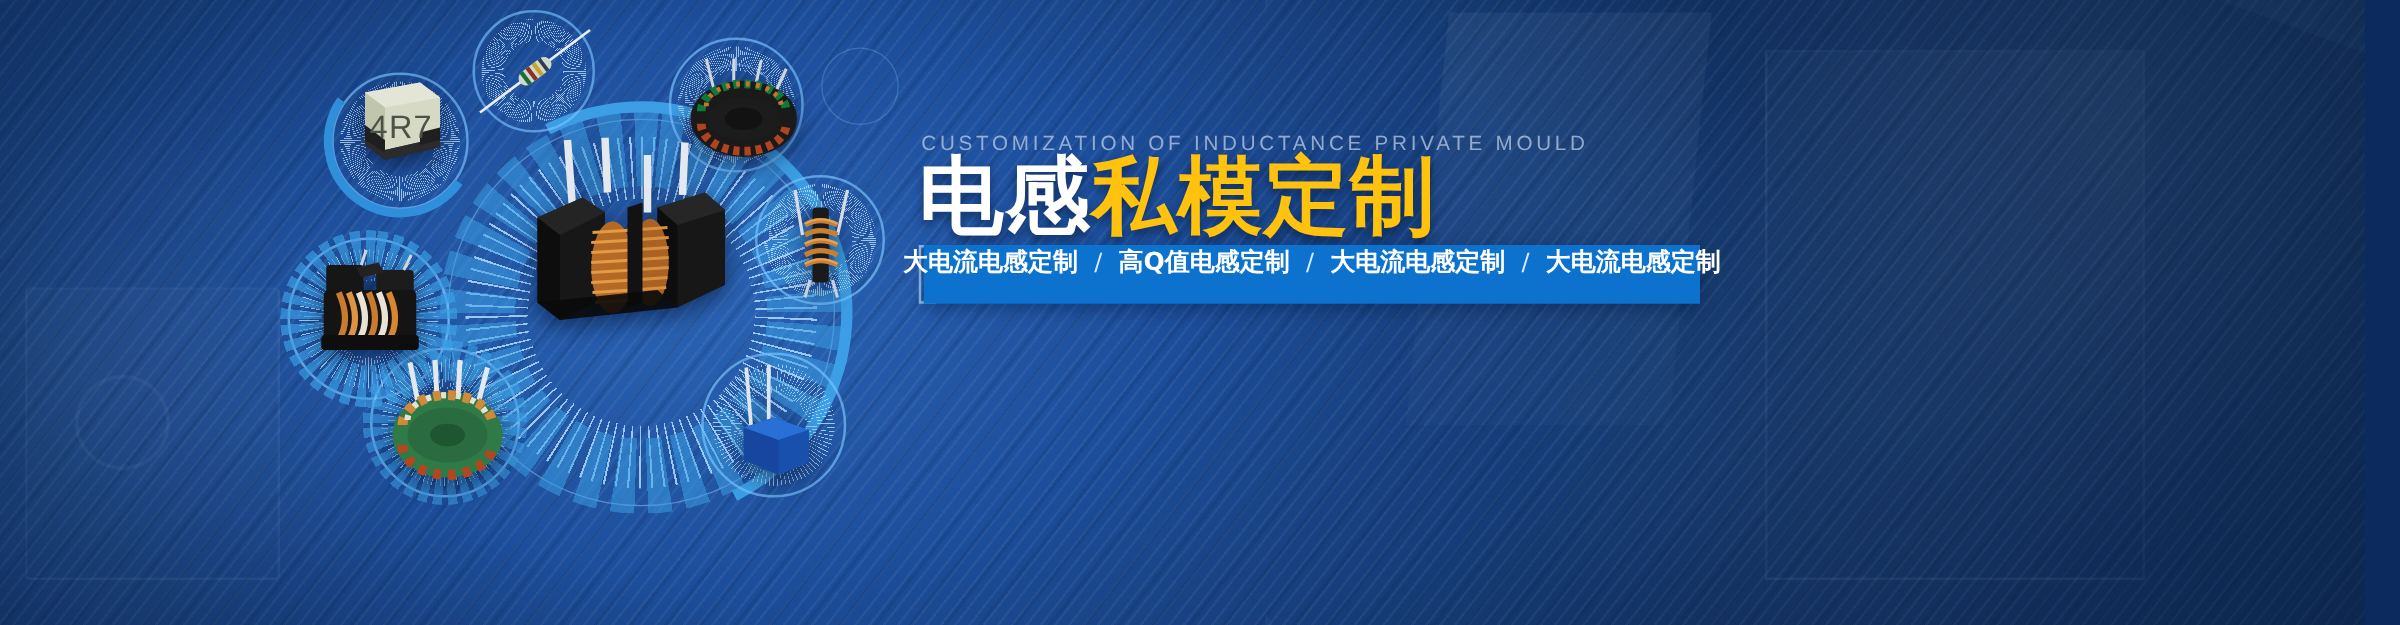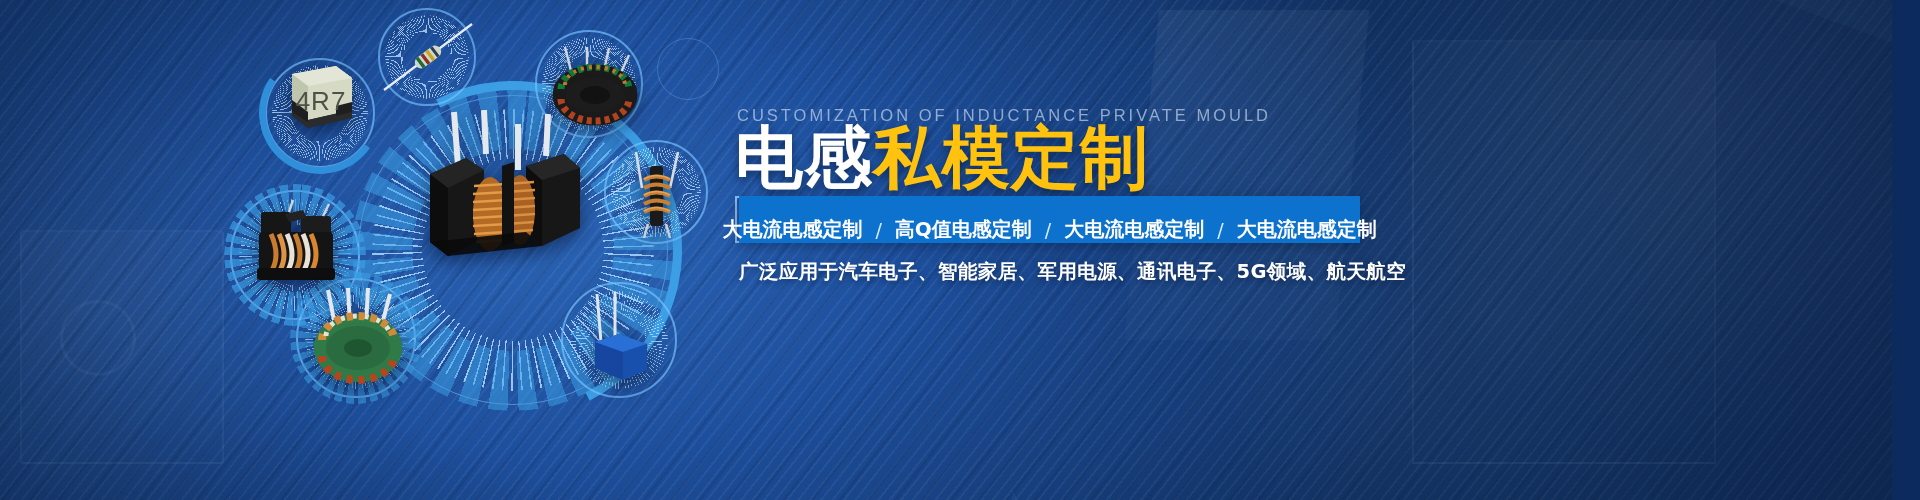--- a/index.html
+++ b/index.html
@@ -151,21 +151,21 @@
   }
   .title .y{
     color:#FFC20E;
     text-shadow:0 4px 8px rgba(4,20,48,.55);
   }
 
   .featurebar{
     position:absolute;left:4px;top:196px;
     width:621px;height:47px;
     background:#0C72CE;
-    display:flex;align-items:flex-end;justify-content:center;
+    display:flex;align-items:flex-start;justify-content:center;
     box-shadow:0 4px 12px rgba(4,20,48,.35);
   }
   .featurebar .inner{
     display:flex;align-items:center;gap:13px;
     color:#ffffff;font-size:20px;font-weight:bold;
     font-family:"DejaVu Sans","Liberation Sans",sans-serif;
     white-space:nowrap;
   }
   .featurebar .sep{color:#d8ecff;font-weight:400;font-size:19px;}
   .bar-corner{
@@ -398,16 +398,15 @@
         <span>大电流电感定制</span>
         <span class="sep">/</span>
         <span>高Q值电感定制</span>
         <span class="sep">/</span>
         <span>大电流电感定制</span>
         <span class="sep">/</span>
         <span>大电流电感定制</span>
       </div>
     </div>
 
-    <div class="desc">广泛应用于汽车电子、智能家居、军用电源、通讯电子、5G领域、航天航空</div>
   </div>
 
 </div>
 
 </body></html>

